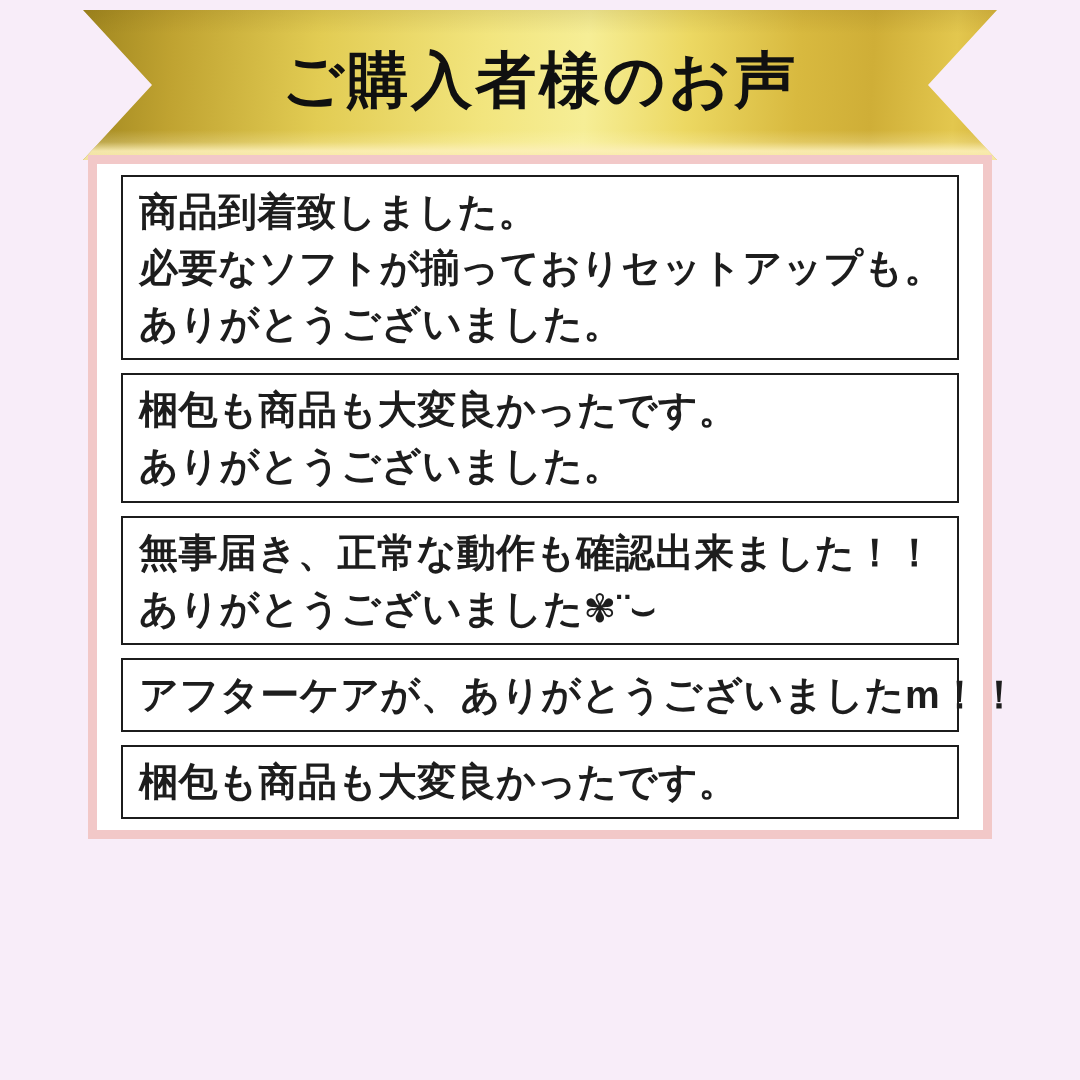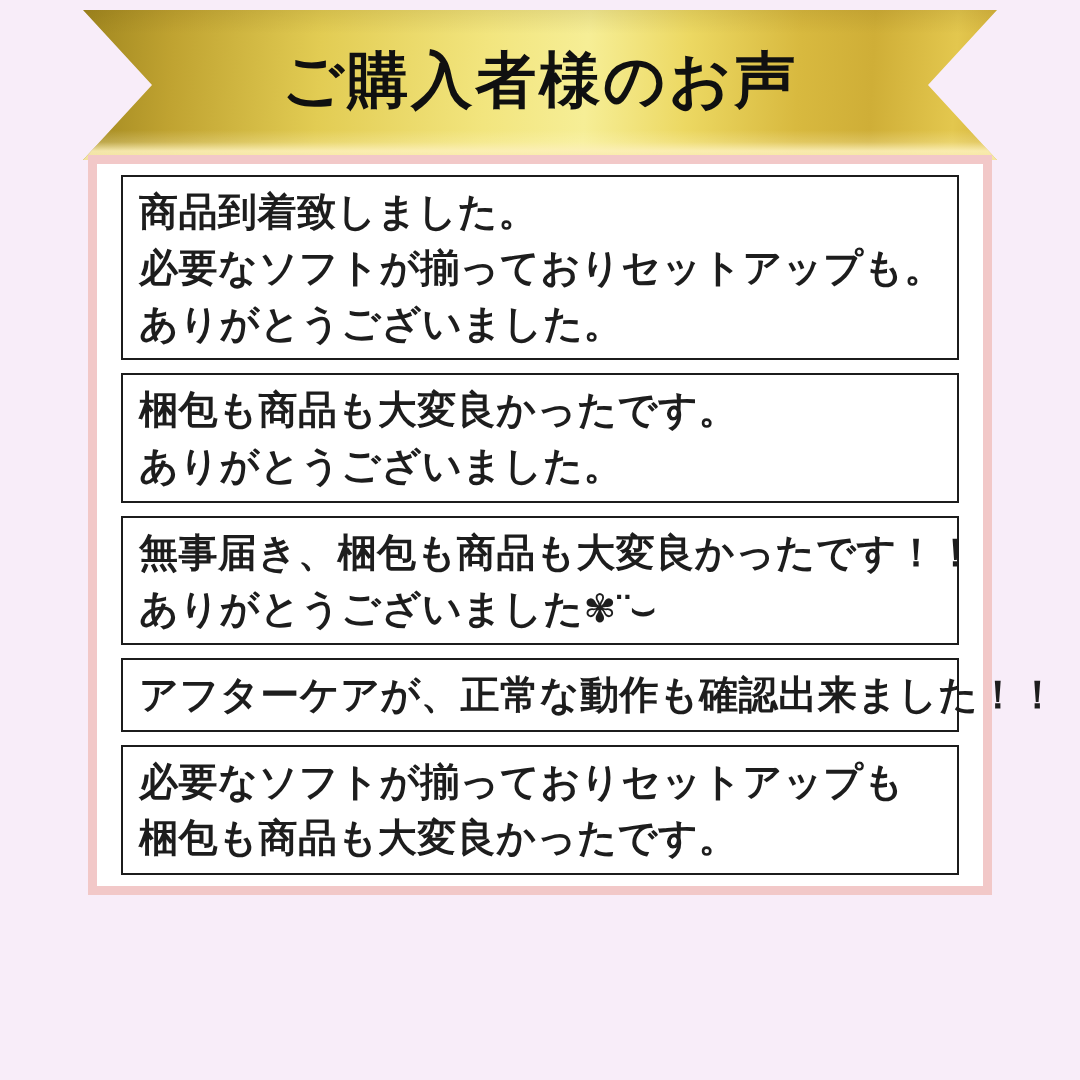--- a/index.html
+++ b/index.html
@@ -101,26 +101,25 @@
     <div class="line">必要なソフトが揃っておりセットアップも。</div>
     <div class="line">ありがとうございました。</div>
   </div>
 
   <div class="card">
     <div class="line">梱包も商品も大変良かったです。</div>
     <div class="line">ありがとうございました。</div>
   </div>
 
   <div class="card">
-    <div class="line">無事届き、梱包も商品も大変良かったです！！</div>
+    <div class="line">無事届き、正常な動作も確認出来ました！！</div>
     <div class="line">ありがとうございました✾¨⌣</div>
   </div>
 
   <div class="card">
-    <div class="line">アフターケアが、正常な動作も確認出来ました！！</div>
+    <div class="line">アフターケアが、ありがとうございましたm！！</div>
   </div>
 
   <div class="card">
-    <div class="line">必要なソフトが揃っておりセットアップも</div>
     <div class="line">梱包も商品も大変良かったです。</div>
   </div>
 
 </div>
 
 </body></html>

